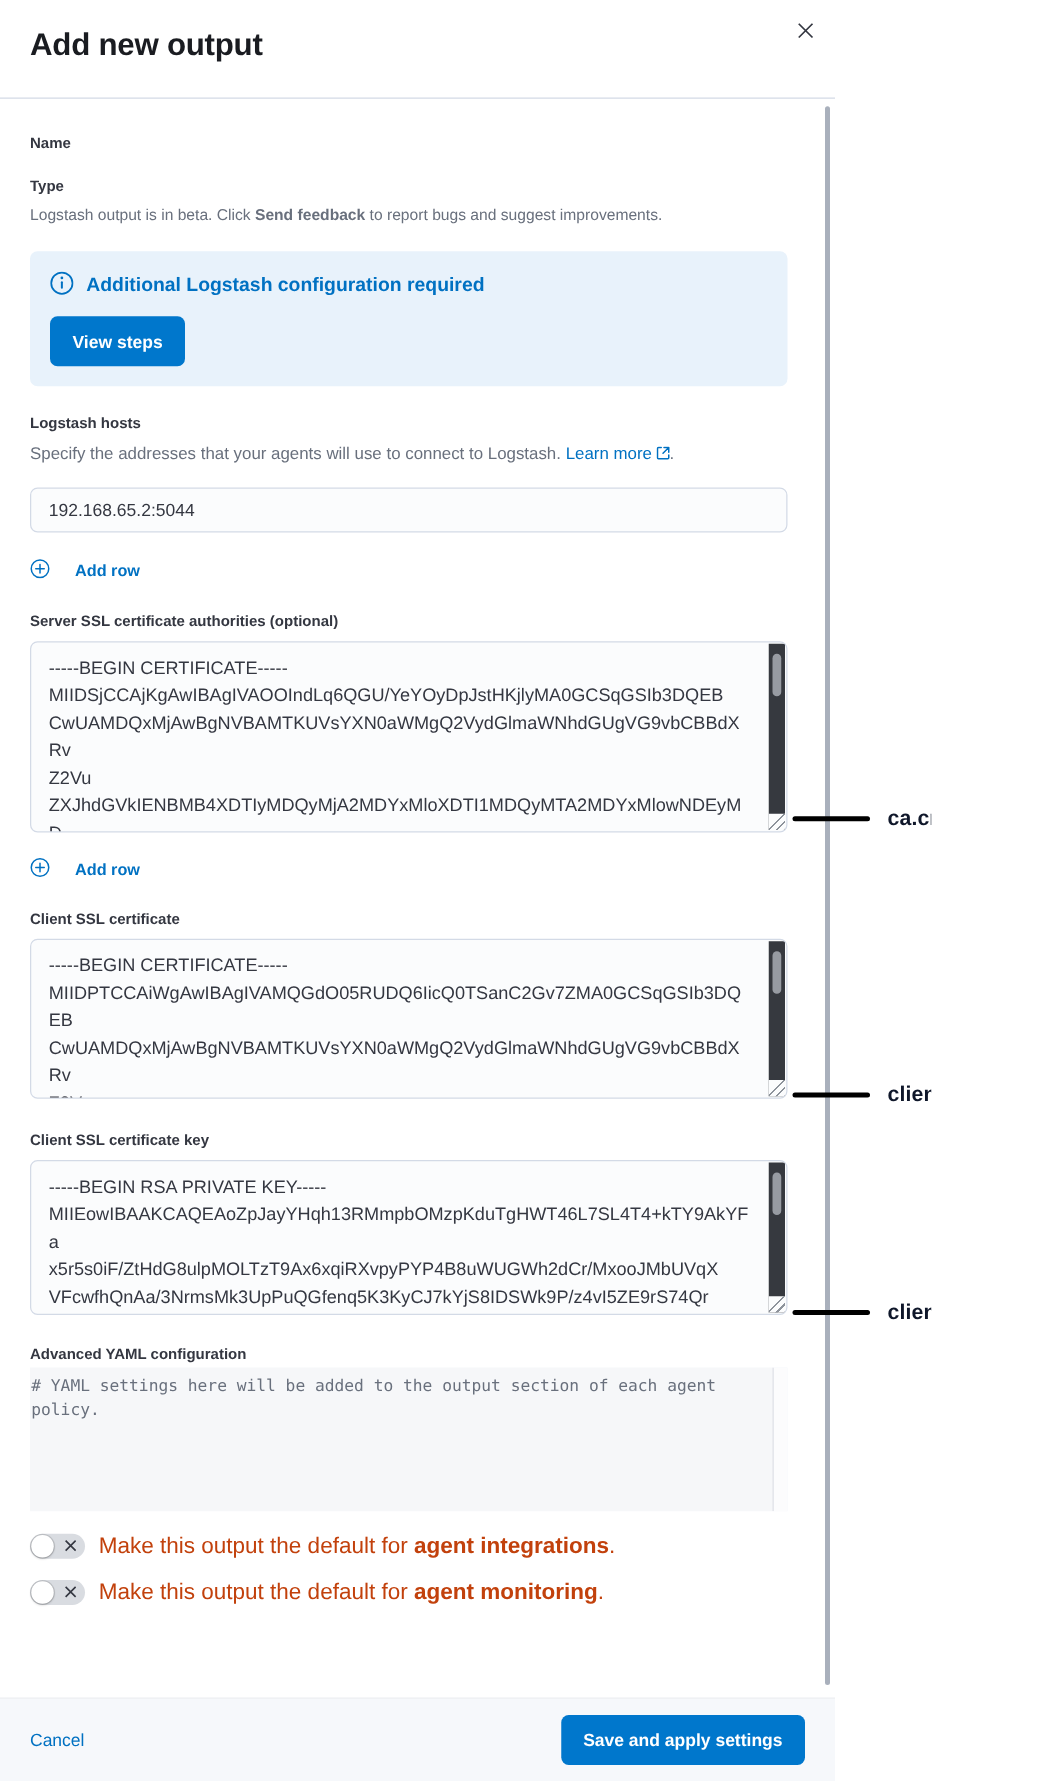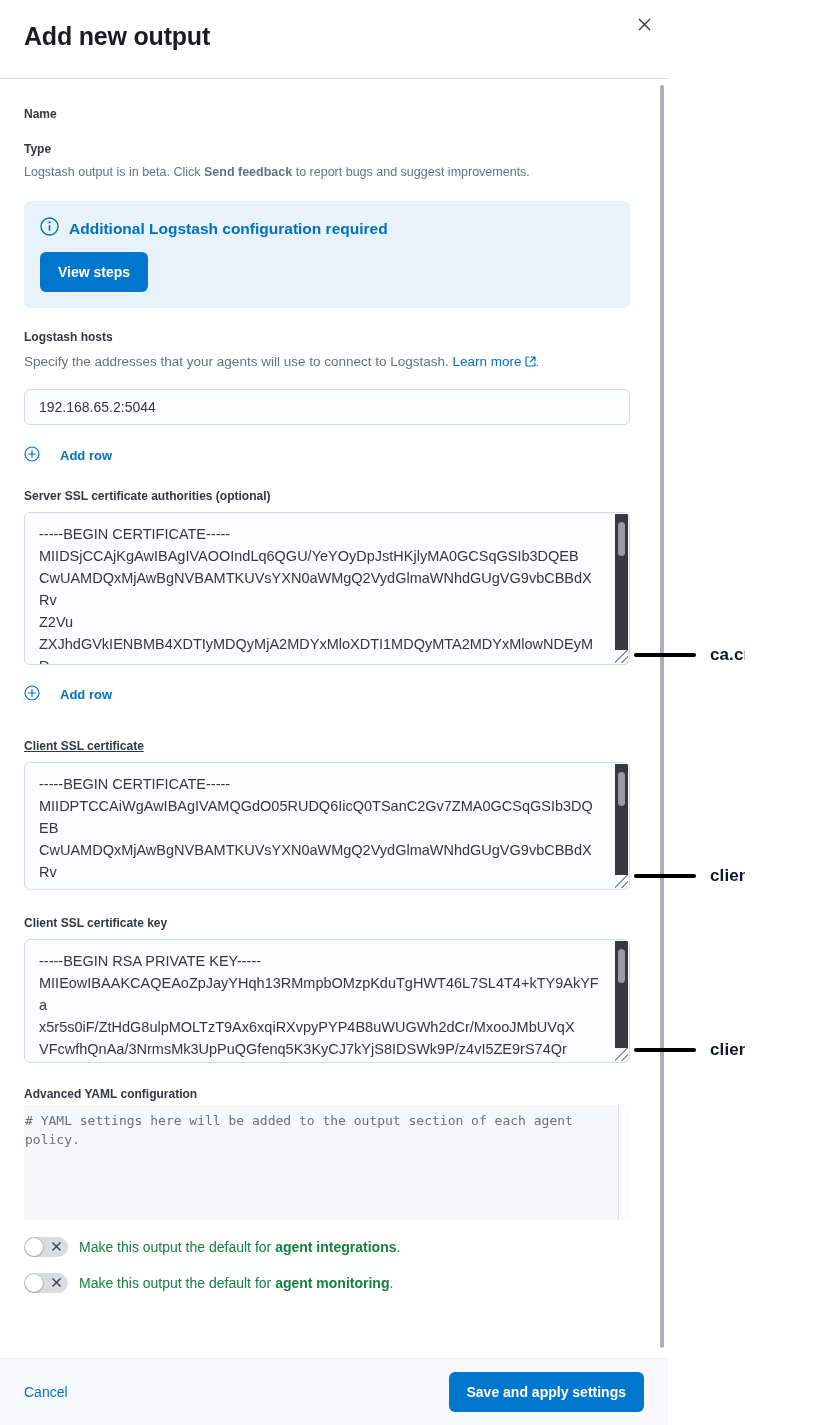--- a/index.html
+++ b/index.html
@@ -12,21 +12,21 @@
   .flyout-header { position:relative; height:79px; border-bottom:1px solid #d3dae6; padding:22px 24px 0 24px; }
   .flyout-title { font-size:25px; font-weight:700; color:#1a1c21; letter-spacing:-.2px; }
   .close-btn { position:absolute; top:10px; right:10px; width:28px; height:28px; background:transparent; border:none; cursor:pointer; display:flex; align-items:center; justify-content:center; }
 
   .flyout-body { position:relative; padding:28px 38px 0 24px; }
 
   .fg-label { font-size:12px; font-weight:700; color:#343741; line-height:15px; }
   .box { margin-top:8px; height:36px; background:#fbfcfd; border:1px solid #d3dae6; border-radius:6px; display:flex; align-items:center; padding:0 14px; font-size:14px; color:#343741; }
   .select-box { justify-content:space-between; cursor:pointer; }
 
-  .mt20 { margin-top:20px; } .mt22 { margin-top:22px; } .mt23 { margin-top:35px;text-decoration:underline; }
+  .mt20 { margin-top:20px; } .mt22 { margin-top:22px; } .mt23 { margin-top:23px; }
   .mt24 { margin-top:24px; } .mt26 { margin-top:26px; }
 
   .helper { margin-top:7px; font-size:12.5px; line-height:17px; color:#69707d; }
   .helper b, .desc b { font-weight:700; }
   .desc { margin-top:8px; font-size:13.5px; line-height:17px; color:#69707d; }
   .link { color:#0071c2; text-decoration:none; cursor:pointer; }
   .ext-icon { display:inline-block; vertical-align:-1px; margin-left:3px; }
 
   
   .callout { margin-top:20px; background:#e8f2fb; border-radius:6px; padding:16px; }
@@ -51,21 +51,21 @@
   .yaml-editor { position:relative; margin-top:3px; height:115px; background:#f6f7f9; overflow:hidden; }
   .yaml-text { padding:6px 0 0 1px; font-family:"DejaVu Sans Mono","Liberation Mono",monospace; font-size:13px; line-height:19px; color:#69707d; white-space:pre-wrap; }
   .yaml-gutter { position:absolute; top:0; right:0; bottom:0; width:12px; background:#fcfcfd; border-left:1px solid #dde0e6; }
 
   
   .toggle-row { margin-top:16px; display:flex; align-items:center; gap:11px; }
   .toggle-row.first { margin-top:17px; }
   .switch { position:relative; width:44px; height:20px; background:#d9dce1; border-radius:10px; cursor:pointer; flex:0 0 auto; }
   .switch .knob { position:absolute; left:1px; top:1px; width:18px; height:18px; background:#fff; border-radius:50%; box-shadow:0 0 0 1px rgba(0,0,0,.12), 0 1px 2px rgba(0,0,0,.2); }
   .switch svg { position:absolute; right:6px; top:4px; }
-  .toggle-label { font-size:14px; color:#15803d; }
+  .toggle-label { font-size:18px; color:#c2410c; }
   .toggle-label b { font-weight:700; }
 
   
   .page-scrollbar { position:absolute; left:660px; top:85px; width:4px; height:1263px; background:#a9b0bc; border-radius:2px; }
 
   
   .flyout-footer { position:absolute; left:0; bottom:0; width:668px; height:67px; background:#f6f8fb; border-top:1px solid rgba(0,0,0,.04); display:flex; align-items:center; justify-content:space-between; padding:0 24px; }
   .cancel-link { font-size:14px; font-weight:400; color:#0071c2; text-decoration:none; cursor:pointer; }
 
   

